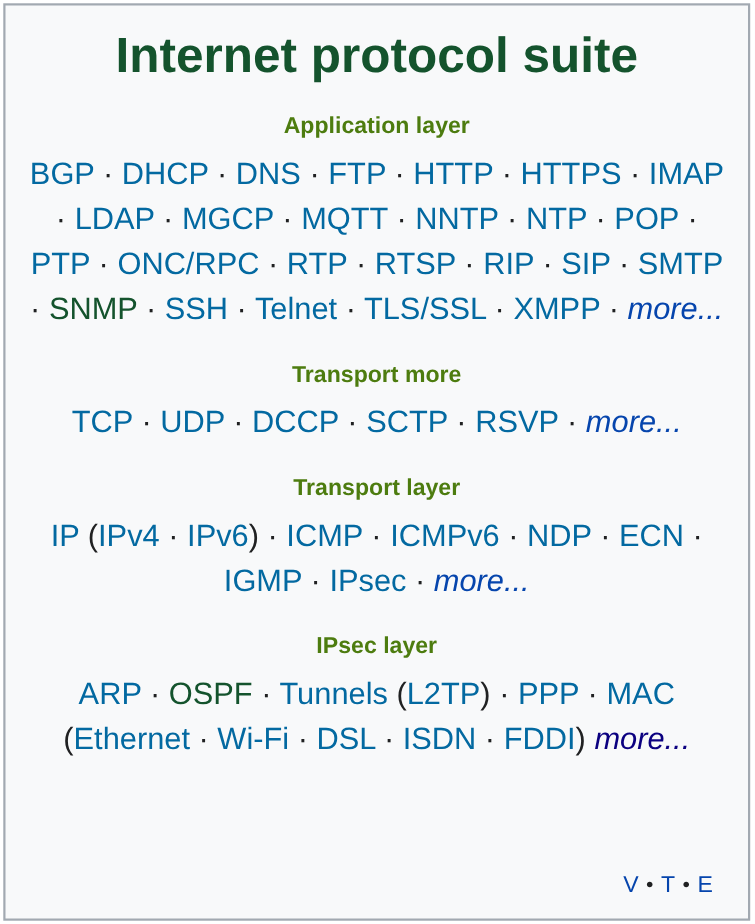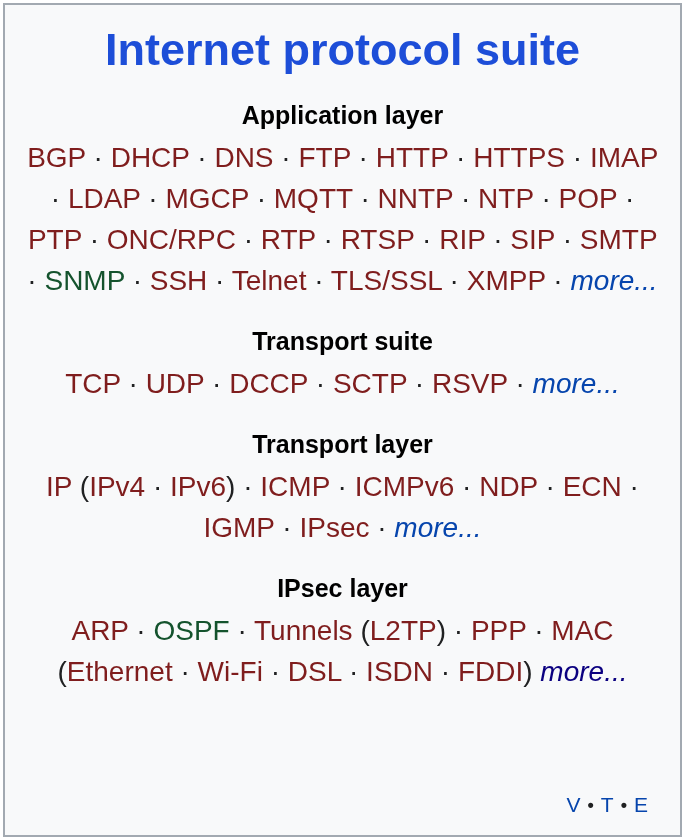--- a/index.html
+++ b/index.html
@@ -20,39 +20,39 @@
     top: 3px; left: 3px; right: 4px; bottom: 3px;
     box-sizing: border-box;
     background: #f8f9fa;
     border: 2px solid #a2a9b1;
     padding: 18px 22px 16px 22px;
     text-align: center;
   }
   .navbox-title {
     font-size: 45px;
     font-weight: bold;
-    color: #1d4ed8;
+    color: #14532d;
     line-height: 1.12;
     margin: 2px 0 6px 0;
   }
   .section-header {
-    font-size: 25px;
+    font-size: 21px;
     font-weight: bold;
-    color: #000000;
+    color: #4d7c0f;
     margin-top: 21px;
     margin-bottom: 3px;
     line-height: 38px;
     cursor: pointer;
   }
   .section-content {
     font-size: 28px;
     line-height: 41px;
     color: #202122;
   }
-  .tok-link    { color: #7f1d1d; cursor: pointer; }
+  .tok-link    { color: #0369a1; cursor: pointer; }
   .tok-visited { color: #14532d; cursor: pointer; }
   .tok-plain   { color: #202122; }
   .tok-sep     { color: #202122; }
   .tok-more    { color: #0645ad; font-style: italic; cursor: pointer; }
   .tok-morev   { color: #0b0080; font-style: italic; cursor: pointer; }
   .footer {
     position: absolute;
     right: 32px;
     bottom: 18px;
     font-size: 21px;
@@ -77,21 +77,21 @@
   <div class="navbox">
 
     <div class="navbox-title">Internet protocol suite</div>
 
     <div class="section">
       <div class="section-header">Application layer</div>
       <div class="section-content"><span class="tok-link">BGP</span><span class="tok-sep"> · </span><span class="tok-link">DHCP</span><span class="tok-sep"> · </span><span class="tok-link">DNS</span><span class="tok-sep"> · </span><span class="tok-link">FTP</span><span class="tok-sep"> · </span><span class="tok-link">HTTP</span><span class="tok-sep"> · </span><span class="tok-link">HTTPS</span><span class="tok-sep"> · </span><span class="tok-link">IMAP</span><span class="tok-sep"> · </span><span class="tok-link">LDAP</span><span class="tok-sep"> · </span><span class="tok-link">MGCP</span><span class="tok-sep"> · </span><span class="tok-link">MQTT</span><span class="tok-sep"> · </span><span class="tok-link">NNTP</span><span class="tok-sep"> · </span><span class="tok-link">NTP</span><span class="tok-sep"> · </span><span class="tok-link">POP</span><span class="tok-sep"> · </span><span class="tok-link">PTP</span><span class="tok-sep"> · </span><span class="tok-link">ONC/RPC</span><span class="tok-sep"> · </span><span class="tok-link">RTP</span><span class="tok-sep"> · </span><span class="tok-link">RTSP</span><span class="tok-sep"> · </span><span class="tok-link">RIP</span><span class="tok-sep"> · </span><span class="tok-link">SIP</span><span class="tok-sep"> · </span><span class="tok-link">SMTP</span><span class="tok-sep"> · </span><span class="tok-visited">SNMP</span><span class="tok-sep"> · </span><span class="tok-link">SSH</span><span class="tok-sep"> · </span><span class="tok-link">Telnet</span><span class="tok-sep"> · </span><span class="tok-link">TLS/SSL</span><span class="tok-sep"> · </span><span class="tok-link">XMPP</span><span class="tok-sep"> · </span><span class="tok-more">more...</span></div>
     </div>
 
     <div class="section">
-      <div class="section-header">Transport suite</div>
+      <div class="section-header">Transport more</div>
       <div class="section-content"><span class="tok-link">TCP</span><span class="tok-sep"> · </span><span class="tok-link">UDP</span><span class="tok-sep"> · </span><span class="tok-link">DCCP</span><span class="tok-sep"> · </span><span class="tok-link">SCTP</span><span class="tok-sep"> · </span><span class="tok-link">RSVP</span><span class="tok-sep"> · </span><span class="tok-more">more...</span></div>
     </div>
 
     <div class="section">
       <div class="section-header">Transport layer</div>
       <div class="section-content"><span class="tok-link">IP</span><span class="tok-plain"> (</span><span class="tok-link">IPv4</span><span class="tok-sep"> · </span><span class="tok-link">IPv6</span><span class="tok-plain">)</span><span class="tok-sep"> · </span><span class="tok-link">ICMP</span><span class="tok-sep"> · </span><span class="tok-link">ICMPv6</span><span class="tok-sep"> · </span><span class="tok-link">NDP</span><span class="tok-sep"> · </span><span class="tok-link">ECN</span><span class="tok-sep"> · </span><span class="tok-link">IGMP</span><span class="tok-sep"> · </span><span class="tok-link">IPsec</span><span class="tok-sep"> · </span><span class="tok-more">more...</span></div>
     </div>
 
     <div class="section">
       <div class="section-header">IPsec layer</div>

